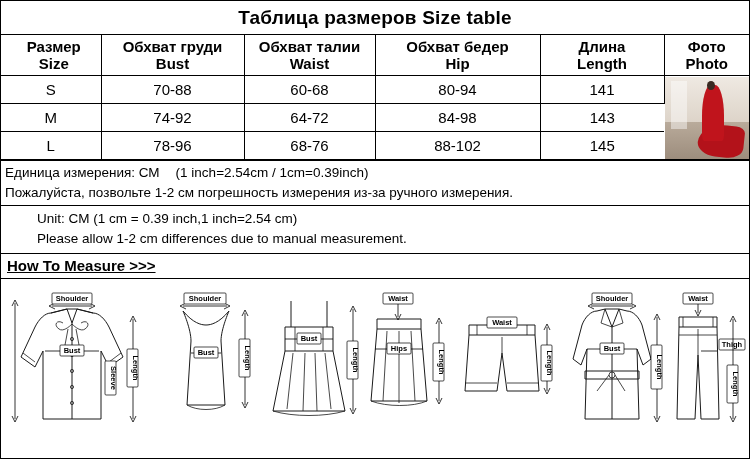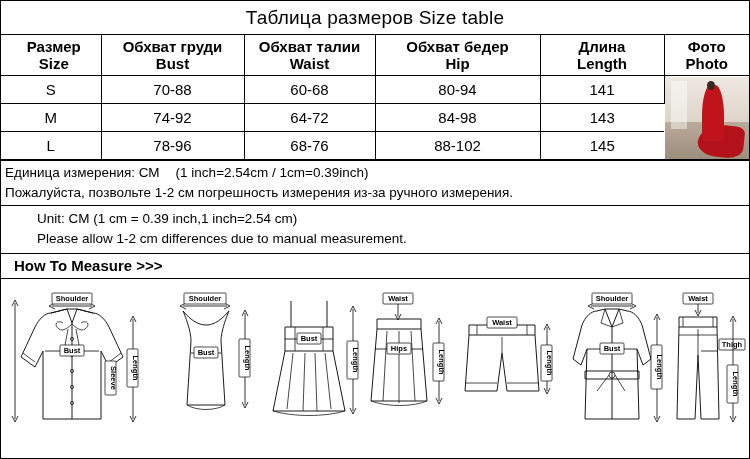--- a/index.html
+++ b/index.html
@@ -19,21 +19,21 @@
     width: 750px;
     height: 459px;
     box-sizing: border-box;
     border: 1px solid #000;
     background: #fff;
   }
   
   .title {
     text-align: center;
     font-size: 19px;
-    font-weight: normal;
+    font-weight: bold;
     padding: 6px 0 5px 0;
     letter-spacing: 0.2px;
   }
   
   table.size-table {
     width: 100%;
     border-collapse: collapse;
     table-layout: fixed;
   }
   table.size-table td, table.size-table th {
@@ -133,23 +133,24 @@
   .notes2 {
     padding: 3px 4px 3px 4px;
     font-size: 13.5px;
     line-height: 1.5;
     margin-left: 32px;
   }
   
   .howto-bar {
     border-top: 1px solid #000;
     border-bottom: 1px solid #000;
-    padding: 3px 6px 4px 13px;
+    padding: 3px 6px 4px 6px;
     font-weight: bold;
     font-size: 15px;
+    text-decoration: underline;
   }
   .diagrams {
     position: relative;
     height: 163px;
     background: #fff;
   }
   .fig {
     position: absolute;
     top: 0;
     height: 152px;

